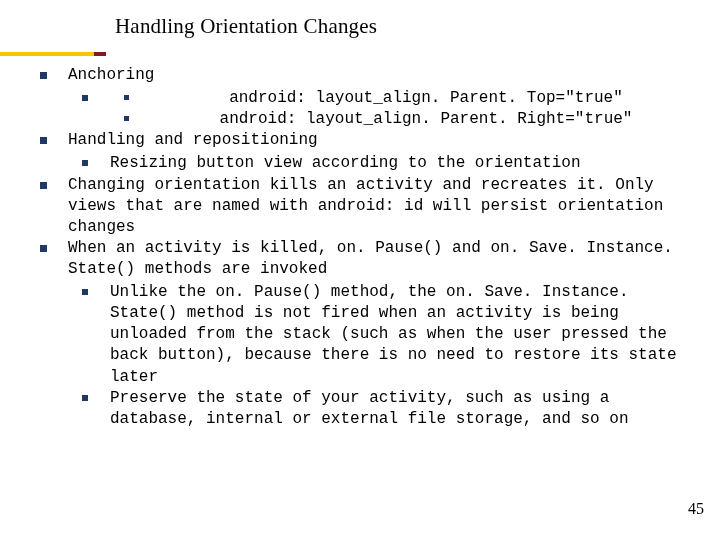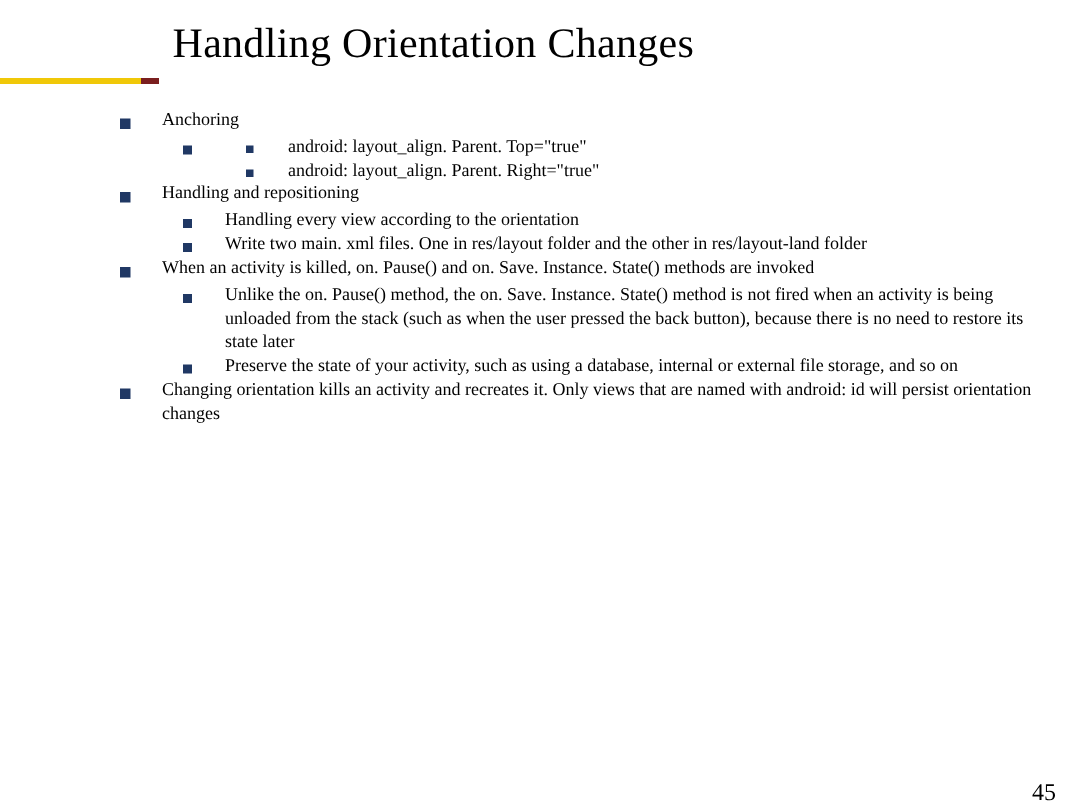--- a/index.html
+++ b/index.html
@@ -28,28 +28,29 @@
   .title-bar-maroon {
     position: absolute;
     left: 94px;
     top: 52px;
     width: 12px;
     height: 4px;
     background: #7a1f1f;
   }
   h1.title {
     margin: 0;
-    font-size: 28px;
+    font-size: 21px;
     font-weight: 400;
     letter-spacing: 0.2px;
   }
   .content {
-    padding: 22px 20px 0 80px;
-    font-size: 12px;
+    padding: 22px 20px 0 40px;
+    font-size: 16px;
     line-height: 1.32;
+    font-family: Liberation Mono, monospace;
   }
   ul.l0, ul.l1, ul.l2 {
     list-style: none;
     margin: 0;
     padding: 0;
   }
   ul.l0 > li {
     position: relative;
     padding-left: 28px;
     margin: 0 0 0 0;
@@ -80,34 +81,35 @@
     height: 6px;
     background: #203864;
   }
   ul.l2 {
     padding-left: 14px;
     margin-top: 2px;
   }
   ul.l2 > li {
     position: relative;
     padding-left: 28px;
+    text-align: center;
   }
   ul.l2 > li::before {
     content: "";
     position: absolute;
     left: 0;
     top: 7px;
     width: 5px;
     height: 5px;
     background: #203864;
   }
   .page-num {
     position: absolute;
     right: 16px;
-    bottom: 2px;
+    bottom: 22px;
     font-size: 16px;
   }
 </style>
 </head>
 <body>
 
 <div class="title-wrap">
   <div class="title-bar-yellow"></div>
   <div class="title-bar-maroon"></div>
   <h1 class="title">Handling Orientation Changes</h1>
@@ -127,37 +129,34 @@
               <span>android: layout_align. Parent. Right="true"</span>
             </li>
           </ul>
         </li>
       </ul>
     </li>
     <li>
       <span>Handling and repositioning</span>
       <ul class="l1">
         <li>
-          <span>Handling every view according to the orientation</span>
-        </li>
-        <li>
-          <span>Write two main. xml files. One in res/layout folder and the other in res/layout-land folder</span>
+          <span>Resizing button view according to the orientation</span>
         </li>
       </ul>
+    </li>
+    <li>
+      <span>Changing orientation kills an activity and recreates it. Only views that are named with android: id will persist orientation changes</span>
     </li>
     <li>
       <span>When an activity is killed, on. Pause() and on. Save. Instance. State() methods are invoked</span>
       <ul class="l1">
         <li>
           <span>Unlike the on. Pause() method, the on. Save. Instance. State() method is not fired when an activity is being unloaded from the stack (such as when the user pressed the back button), because there is no need to restore its state later</span>
         </li>
         <li>
           <span>Preserve the state of your activity, such as using a database, internal or external file storage, and so on</span>
         </li>
       </ul>
     </li>
-    <li>
-      <span>Changing orientation kills an activity and recreates it. Only views that are named with android: id will persist orientation changes</span>
-    </li>
   </ul>
 </div>
 
 <div class="page-num">45</div>
 
 </body></html>

